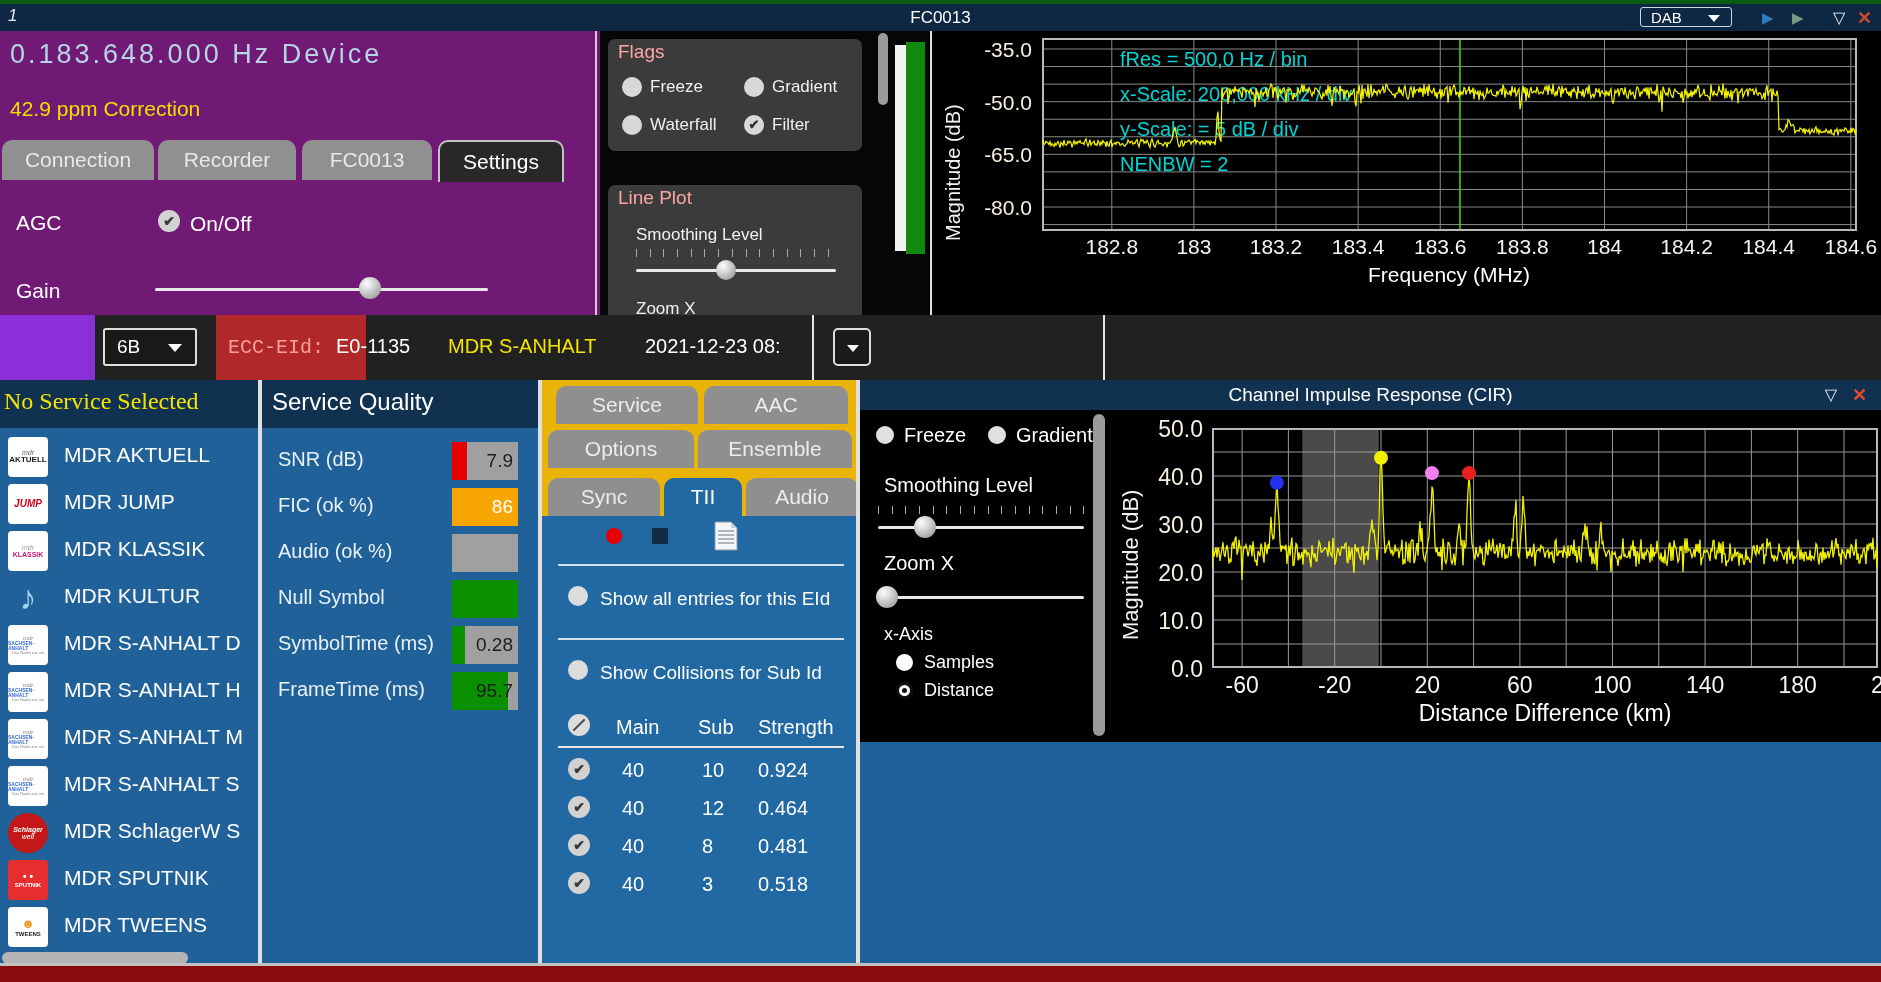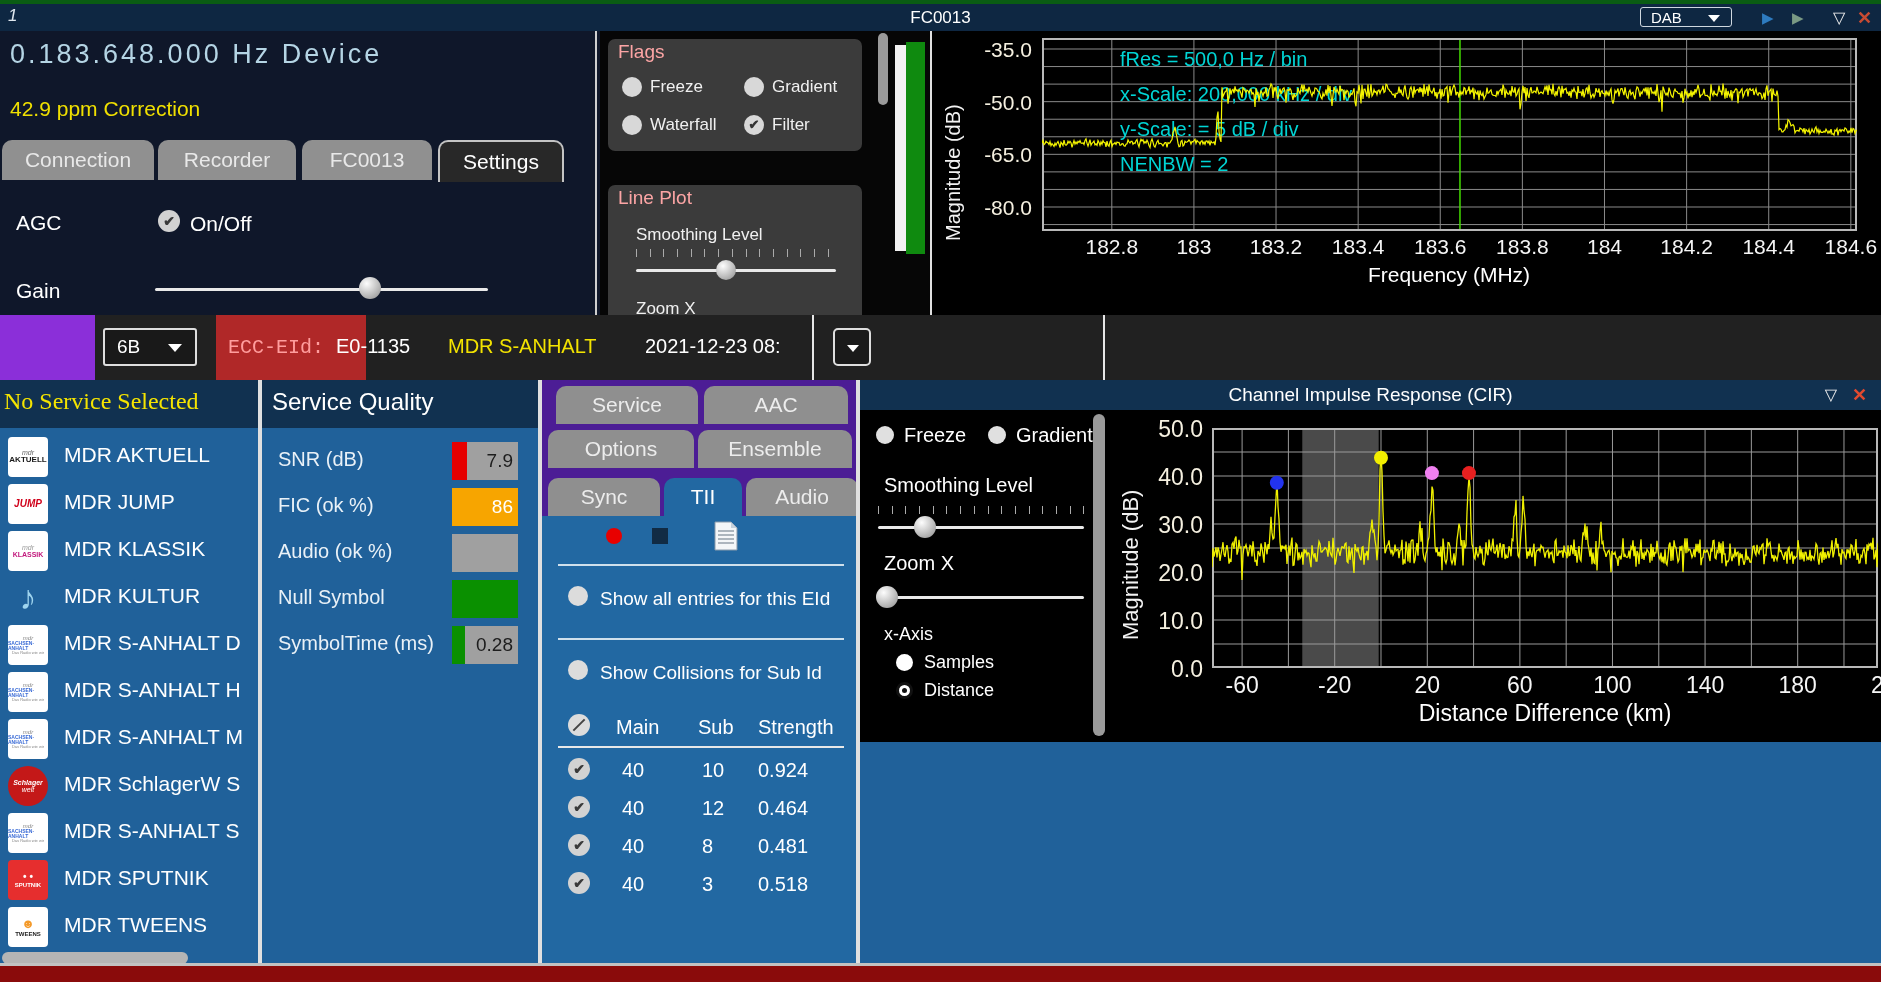--- a/index.html
+++ b/index.html
@@ -13,21 +13,21 @@
   #win-title{left:0;top:4px;width:1881px;text-align:center;font-size:17px;color:#fff;}
   #mode-select{left:1640px;top:3px;width:92px;height:20px;border:1px solid #cfd8e0;border-radius:3px;
       color:#fff;font-size:15px;line-height:20px;padding-left:10px;box-sizing:border-box;cursor:pointer;}
   #mode-caret{left:1708px;top:11px;width:0;height:0;border-left:6px solid transparent;border-right:6px solid transparent;border-top:7px solid #fff;}
   .playicon{font-size:15px;top:5px;}
   #play-1{left:1762px;color:#2e7bbf;}
   #play-2{left:1792px;color:#7a9a84;}
   #tb-tri{left:1833px;top:4px;color:#eee;font-size:16px;}
   #tb-close{left:1857px;top:3px;color:#c84b32;font-size:18px;font-weight:bold;}
   
-  #device-window{left:0;top:31px;width:659px;height:284px;background:#0f172a;overflow:hidden;}
+  #device-window{left:0;top:31px;width:659px;height:284px;background:#701a75;overflow:hidden;}
   #freq-display{left:10px;top:8px;font-size:27px;letter-spacing:3px;color:#b5d5e5;}
   #correction{left:10px;top:66px;font-size:21px;color:#f0e000;}
   .tab{position:absolute;top:109px;height:40px;line-height:40px;text-align:center;font-size:21px;
        background:#909090;color:#e8e8e8;border-radius:10px 10px 0 0;cursor:pointer;box-sizing:border-box;}
   .tab.active{background:#282828;color:#fff;border:2px solid #c4c4c4;border-bottom:none;height:42px;}
   #agc-label{left:16px;top:180px;font-size:21px;color:#fff;}
   #agc-onoff{left:190px;top:181px;font-size:21px;color:#fff;}
   .checkcircle{width:22px;height:22px;border-radius:50%;background:#d2d2d2;color:#3a3a3a;
       font-size:14px;line-height:22px;text-align:center;font-weight:bold;}
   #gain-label{left:16px;top:248px;font-size:21px;color:#fff;}
@@ -83,21 +83,21 @@
   #quality-window{left:262px;top:380px;width:276px;height:583px;overflow:hidden;}
   #quality-header{left:0;top:0;width:276px;height:48px;background:#113150;}
   #quality-header span{position:absolute;left:10px;top:8px;font-size:24px;color:#fff;}
   #quality-body{left:0;top:48px;width:276px;height:535px;background:#20619a;}
   .q-row{position:relative;height:46px;}
   .q-label{position:absolute;left:16px;top:10px;font-size:20px;color:#e9f1f7;}
   .q-bar{position:absolute;left:190px;top:4px;width:66px;height:38px;background:#a0a0a0;}
   .q-fill{position:absolute;left:0;top:0;height:38px;}
   .q-val{position:absolute;right:5px;top:8px;font-size:19px;}
   
-  #tii-window{left:542px;top:380px;width:316px;height:583px;background:#4c1d95;overflow:hidden;text-decoration:underline;}
+  #tii-window{left:542px;top:380px;width:316px;height:583px;background:#eab308;overflow:hidden;text-decoration:underline;}
   .tii-tab{position:absolute;height:38px;line-height:38px;text-align:center;font-size:21px;
       background:#8f8f8f;color:#ececec;border-radius:10px 10px 0 0;cursor:pointer;}
   .tii-tab.active{background:#2268a2;color:#fff;}
   #tii-content{left:0;top:136px;width:316px;height:447px;background:#2268a2;}
   #tii-reddot{left:64px;top:12px;width:16px;height:16px;border-radius:50%;background:#e80000;}
   #tii-navysq{left:110px;top:12px;width:16px;height:16px;background:#112b44;}
   #tii-doc{left:172px;top:5px;}
   .tii-hr{position:absolute;left:16px;width:286px;height:2px;background:#cfe0ec;}
   .tii-radio{position:absolute;left:26px;width:20px;height:20px;border-radius:50%;background:#dcdcdc;cursor:pointer;}
   .tii-radio-label{position:absolute;left:58px;font-size:19px;color:#fff;}
@@ -307,33 +307,33 @@
         </div>
         <div class="svc-item">
           <div class="svc-icon" style="background: rgb(255, 255, 255);">
             <span style="font-size: 6px; color: rgb(136, 136, 136); font-style: italic;">mdr</span>
             <span style="font-size: 5px; color: rgb(58, 107, 214); font-weight: bold;">SACHSEN-ANHALT</span>
             <span style="font-size: 4px; color: rgb(136, 136, 136);">Das Radio wie wir</span>
           </div>
           <div class="svc-label">MDR S-ANHALT M</div>
         </div>
         <div class="svc-item">
+          <div class="svc-icon" style="background: rgb(255, 255, 255);">
+            <span style="font-size: 6px; color: rgb(136, 136, 136); font-style: italic;">mdr</span>
+            <span style="font-size: 5px; color: rgb(58, 107, 214); font-weight: bold;">SACHSEN-ANHALT</span>
+            <span style="font-size: 4px; color: rgb(136, 136, 136);">Das Radio wie wir</span>
+          </div>
+          <div class="svc-label">MDR S-ANHALT S</div>
+        </div>
+        <div class="svc-item">
           <div class="svc-icon" style="background: rgb(196, 24, 24); border-radius: 50%;">
             <span style="font-size: 7px; color: rgb(255, 255, 255); font-weight: bold; font-style: italic;">Schlager</span>
             <span style="font-size: 7px; color: rgb(255, 255, 255); font-style: italic;">welt</span>
           </div>
           <div class="svc-label">MDR SchlagerW S</div>
-        </div>
-        <div class="svc-item">
-          <div class="svc-icon" style="background: rgb(255, 255, 255);">
-            <span style="font-size: 6px; color: rgb(136, 136, 136); font-style: italic;">mdr</span>
-            <span style="font-size: 5px; color: rgb(58, 107, 214); font-weight: bold;">SACHSEN-ANHALT</span>
-            <span style="font-size: 4px; color: rgb(136, 136, 136);">Das Radio wie wir</span>
-          </div>
-          <div class="svc-label">MDR S-ANHALT S</div>
         </div>
         <div class="svc-item">
           <div class="svc-icon" style="background: rgb(230, 46, 46);">
             <span style="font-size: 10px; color: rgb(255, 255, 255); font-weight: bold;">• •</span>
             <span style="font-size: 6px; color: rgb(255, 255, 255); font-weight: bold;">SPUTNIK</span>
           </div>
           <div class="svc-label">MDR SPUTNIK</div>
         </div>
         <div class="svc-item">
           <div class="svc-icon" style="background: rgb(255, 255, 255);">
@@ -376,20 +376,27 @@
           <div class="q-label">Null Symbol</div>
           <div class="q-bar">
             <div class="q-fill" style="width: 66px; background: rgb(10, 144, 0);"></div>
           </div>
         </div>
         <div class="q-row">
           <div class="q-label">SymbolTime (ms)</div>
           <div class="q-bar">
             <div class="q-fill" style="width: 13.2px; background: rgb(10, 144, 0);"></div>
             <div class="q-val" style="color: rgb(29, 29, 29);">0.28</div>
+          </div>
+        </div>
+        <div class="q-row">
+          <div class="q-label">FrameTime (ms)</div>
+          <div class="q-bar">
+            <div class="q-fill" style="width: 56.1px; background: rgb(10, 144, 0);"></div>
+            <div class="q-val" style="color: rgb(29, 29, 29);">95.7</div>
           </div>
         </div>
       </div>
   </div>
   <div class="vdivider" style="left:538px;"></div>
 
   <div class="abs" id="tii-window">
     <div id="tii-tabs">
         <div class="tii-tab" style="left: 14px; top: 6px; width: 142px;">Service</div>
         <div class="tii-tab" style="left: 162px; top: 6px; width: 144px;">AAC</div>

